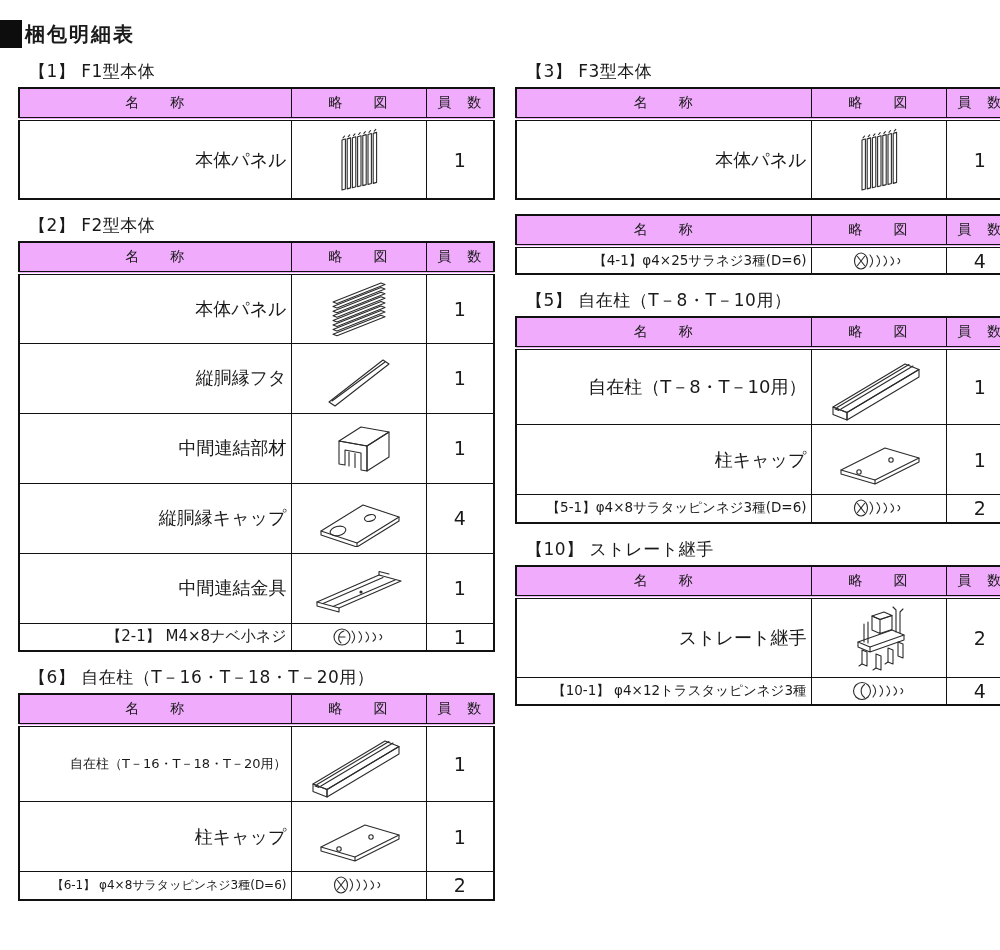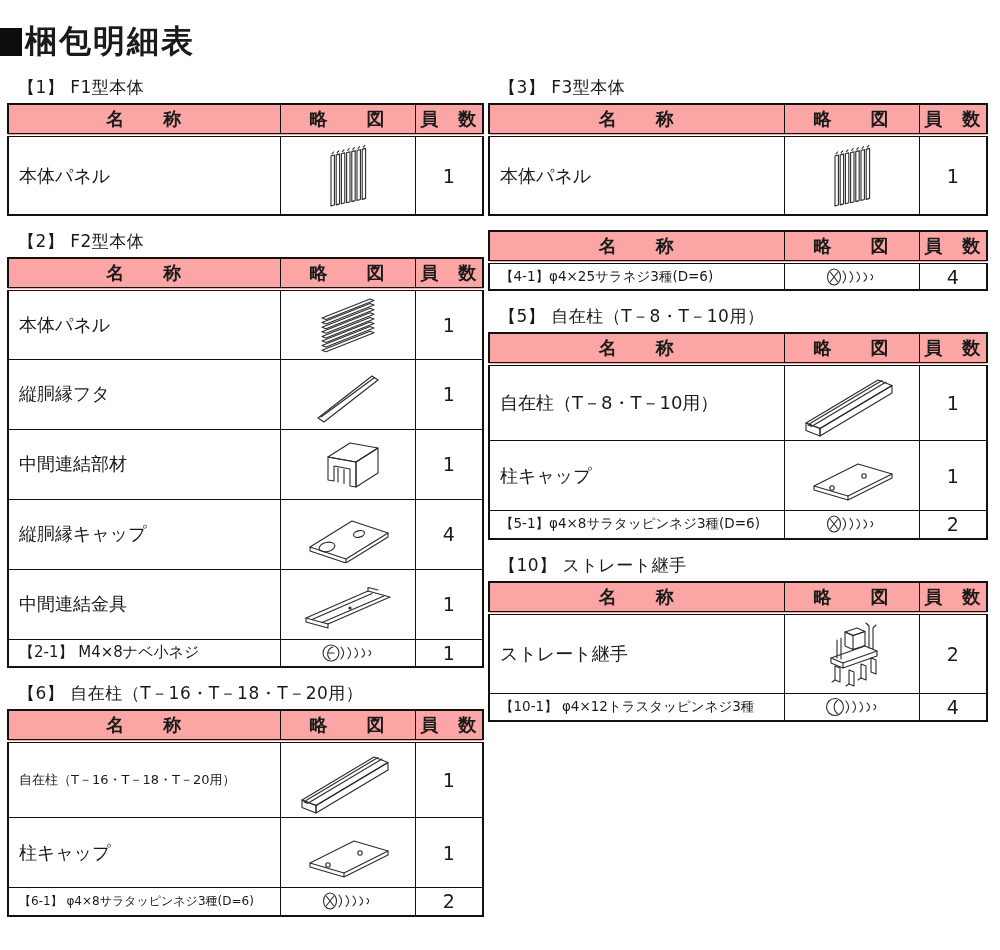--- a/index.html
+++ b/index.html
@@ -1,34 +1,34 @@
 <!DOCTYPE html>
 <html><head>
 <meta charset="utf-8">
 <style>
   html,body{margin:0;padding:0;background:#ffffff;}
   body{width:1000px;height:950px;overflow:hidden;
        font-family:"DejaVu Sans","Liberation Sans",sans-serif;color:#1a1a1a;}
   .page{padding-top:14px;}
   .title-row{display:flex;align-items:center;margin:6px 0 12px 0;}
   .title-square{width:22px;height:28px;background:#0d0d0d;margin-right:3px;flex:none;}
-  .title-text{font-size:32px;font-weight:bold;letter-spacing:2px;}
-  .columns{display:flex;padding-left:7px;gap:4px;align-items:flex-start;}
+  .title-text{font-size:20px;font-weight:bold;letter-spacing:2px;}
+  .columns{display:flex;padding-left:18px;gap:20px;align-items:flex-start;}
   .col{width:477px;flex:none;}
   .col.right{width:500px;}
   .section{margin-bottom:14px;}
   .section-label{font-size:17px;margin:0 0 4px 11px;letter-spacing:0.5px;white-space:nowrap;}
   table.parts{border-collapse:collapse;width:100%;table-layout:fixed;border:2.5px solid #111;}
-  table.parts th{background:#fca5a5;border:1.5px solid #111;border-bottom:4px double #111;
-      font-size:18px;font-weight:bold;height:26px;padding:1px 0;letter-spacing:1px;}
+  table.parts th{background:#f0abfc;border:1.5px solid #111;border-bottom:4px double #111;
+      font-size:14px;font-weight:normal;height:26px;padding:1px 0;letter-spacing:1px;}
   table.parts td{border:1.5px solid #111;background:#fff;overflow:hidden;}
   tr.normal{height:70px;}
   tr.tall{height:80px;}
   tr.small{height:28px;}
-  .cell-name{padding:0 4px 0 10px;vertical-align:middle;white-space:nowrap;}
+  .cell-name{padding:0 4px 0 10px;vertical-align:middle;white-space:nowrap;text-align:right;}
   .cell-sketch{text-align:center;vertical-align:middle;}
   .cell-qty{text-align:center;vertical-align:middle;font-size:19px;}
   .fs-n1{font-size:18px;}
   .fs-n2{font-size:13px;}
   .fs-s1{font-size:15px;}
   .fs-s2{font-size:13.5px;margin-left:28px;}
   .fs-s3{font-size:12px;}
   svg{display:inline-block;vertical-align:middle;}
 </style>
 </head>

